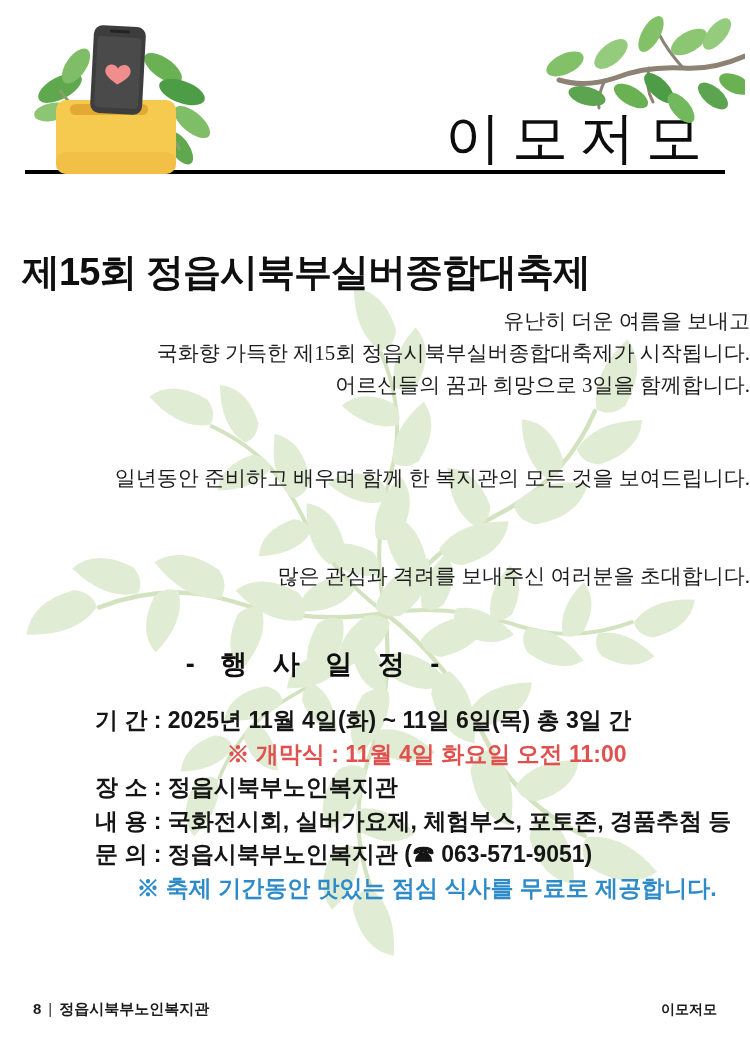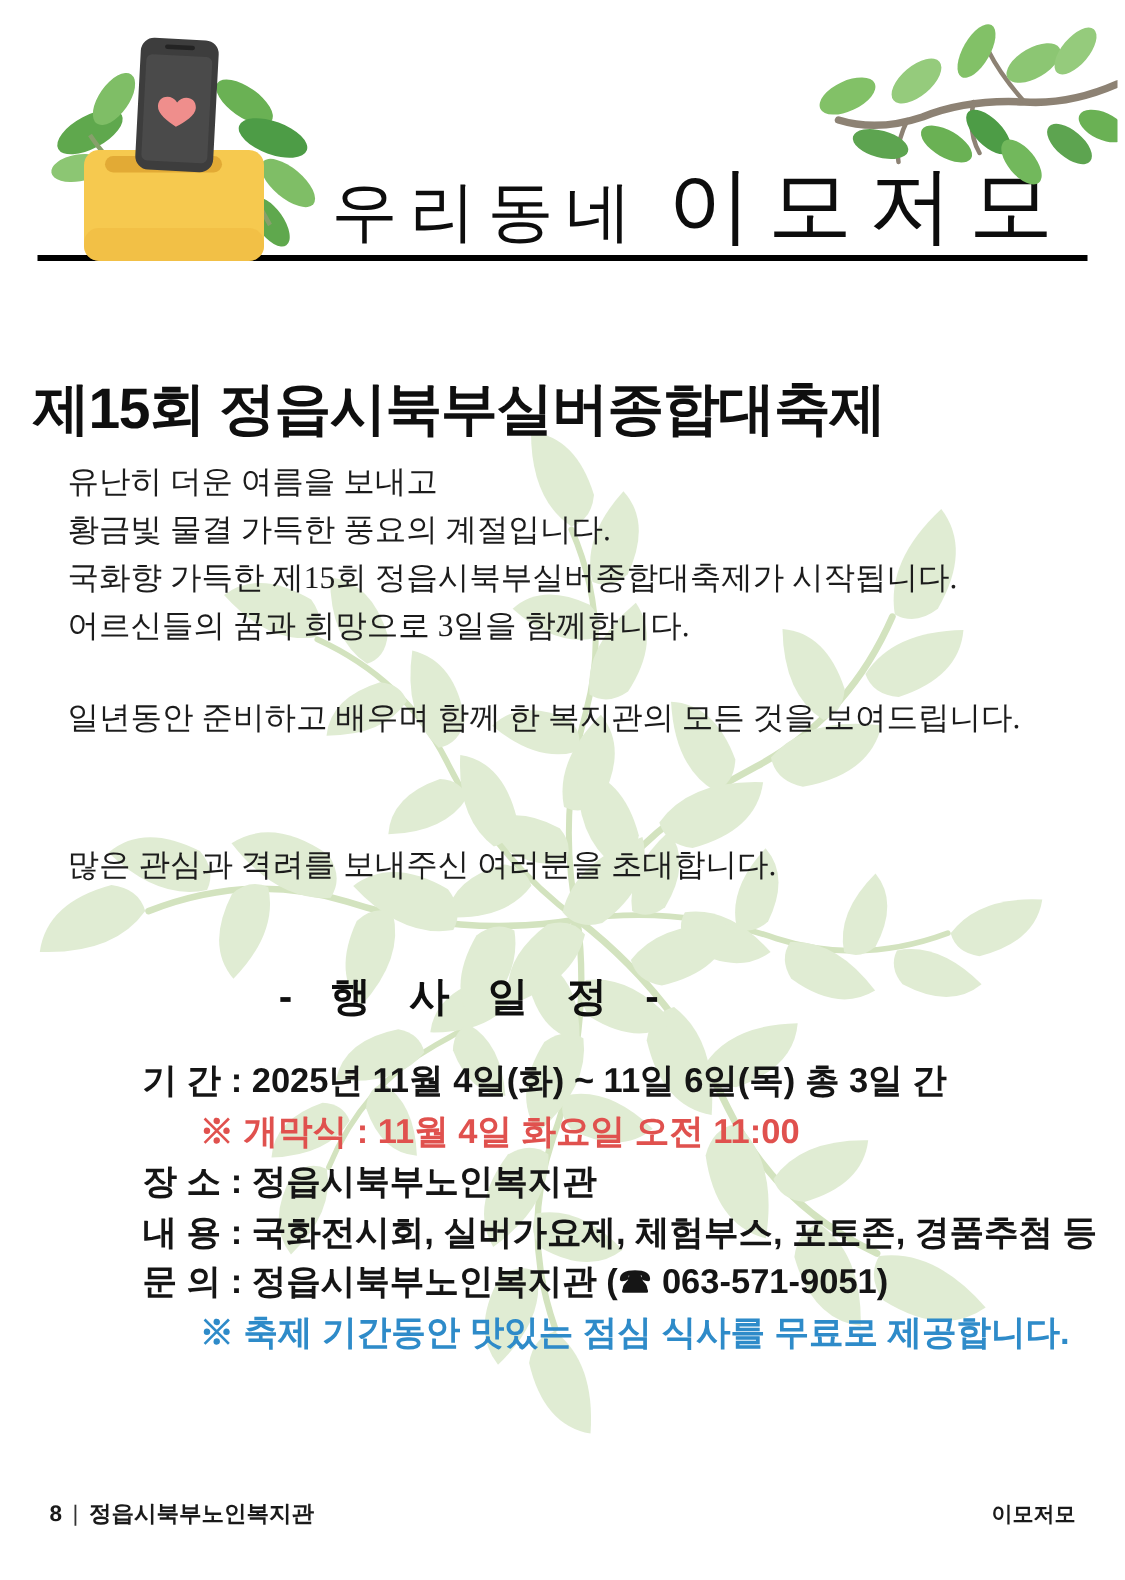--- a/index.html
+++ b/index.html
@@ -30,37 +30,37 @@
     font-family:"Liberation Serif", serif;line-height:1;color:#0d0d0d;white-space:nowrap;
   }
   .header-title .prefix{font-size:44px;letter-spacing:8px;}
   .header-title .main{font-size:56px;letter-spacing:11px;}
   .rule{position:absolute;left:25px;top:170px;width:700px;height:4px;background:#000;z-index:1;}
   .doc-title{
     position:absolute;top:222px;left:0;width:612px;text-align:center;z-index:1;
     font-size:38px;font-weight:800;letter-spacing:-1px;color:#0f0f0f;white-space:nowrap;
   }
   .intro{
-    position:absolute;left:0;width:750px;text-align:left;z-index:1;
+    position:absolute;left:0;width:750px;text-align:right;z-index:1;
     font-family:"Liberation Serif", serif;
     font-size:21px;line-height:32px;color:#1c1c1c;white-space:nowrap;padding-left:45px;
   }
   .intro.p1{top:305px;}
   .intro.p2{top:462px;}
   .intro.p3{top:560px;}
   .schedule-heading{
     position:absolute;top:646px;left:0;width:634px;text-align:center;z-index:1;
     font-size:27px;font-weight:800;letter-spacing:9px;color:#0f0f0f;
   }
   .details{
     position:absolute;top:704px;left:95px;width:625px;z-index:1;
     font-size:23px;font-weight:700;color:#151515;white-space:nowrap;
   }
   .detail-line{line-height:33.5px;}
-  .detail-line.indent{padding-left:38px;}
+  .detail-line.indent{padding-left:38px;text-align:center;}
   .detail-line.c-red{color:var(--accent_red);}
   .detail-line.c-blue{color:var(--accent_blue);}
   .footer{
     position:absolute;left:33px;right:33px;top:1000px;z-index:1;
     display:flex;justify-content:space-between;align-items:baseline;
     font-size:15px;font-weight:700;color:#1a1a1a;
   }
   .footer .sep{margin:0 7px;font-weight:400;color:#333;}
   .footer-right{font-size:14px;font-weight:600;}
 </style>
@@ -125,30 +125,28 @@
   <ellipse cx="106" cy="26" rx="20" ry="9" fill="#82c167" transform="rotate(-60 106 26)"></ellipse>
   <ellipse cx="114" cy="80" rx="19" ry="9" fill="#4d9c46" transform="rotate(45 114 80)"></ellipse>
   <ellipse cx="136" cy="100" rx="18" ry="9" fill="#72b85c" transform="rotate(50 136 100)"></ellipse>
   <ellipse cx="144" cy="34" rx="20" ry="10" fill="#8cc673" transform="rotate(-30 144 34)"></ellipse>
   <ellipse cx="168" cy="88" rx="18" ry="9" fill="#5da450" transform="rotate(40 168 88)"></ellipse>
   <ellipse cx="172" cy="26" rx="19" ry="9" fill="#95cb7c" transform="rotate(-50 172 26)"></ellipse>
   <ellipse cx="190" cy="76" rx="17" ry="9" fill="#6ab154" transform="rotate(25 190 76)"></ellipse>
 </svg>
 
 <div class="header-title">
-  <span class="prefix">우리동네</span>
   <span class="main">이모저모</span>
 </div>
 <div class="rule"></div>
 
 <h1 class="doc-title">제15회 정읍시북부실버종합대축제</h1>
 
 <div class="intro p1">
   <div>유난히 더운 여름을 보내고</div>
-  <div>황금빛 물결 가득한 풍요의 계절입니다.</div>
   <div>국화향 가득한 제15회 정읍시북부실버종합대축제가 시작됩니다.</div>
   <div>어르신들의 꿈과 희망으로 3일을 함께합니다.</div>
 </div>
 
 <div class="intro p2">
   <div>일년동안 준비하고 배우며 함께 한 복지관의 모든 것을 보여드립니다.</div>
 </div>
 
 <div class="intro p3">
   <div>많은 관심과 격려를 보내주신 여러분을 초대합니다.</div>

